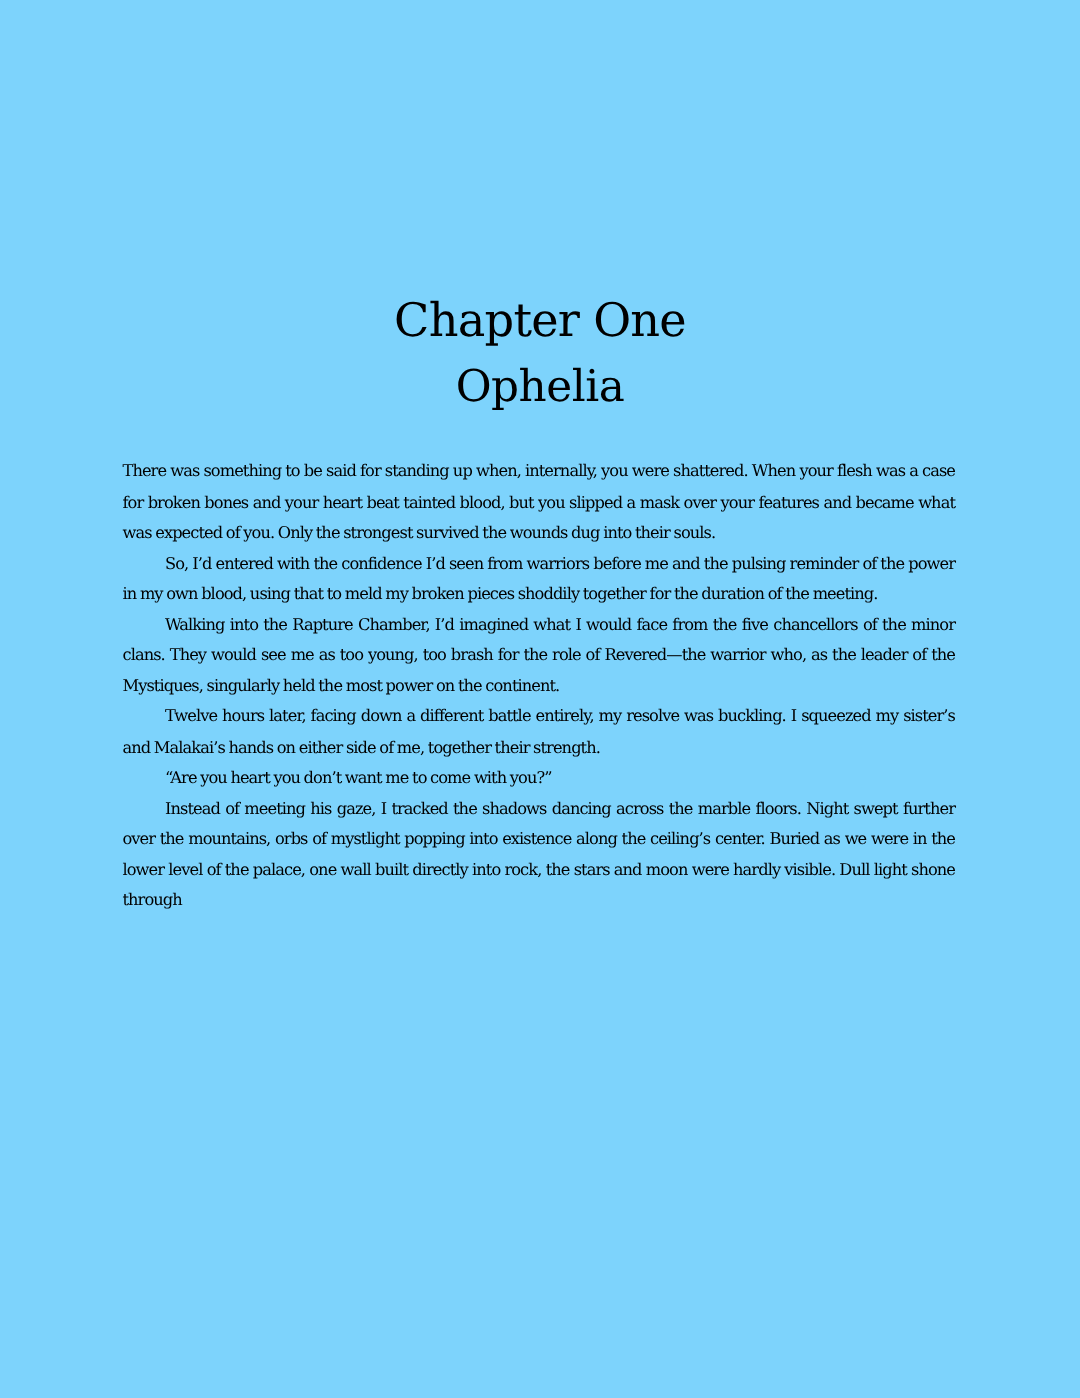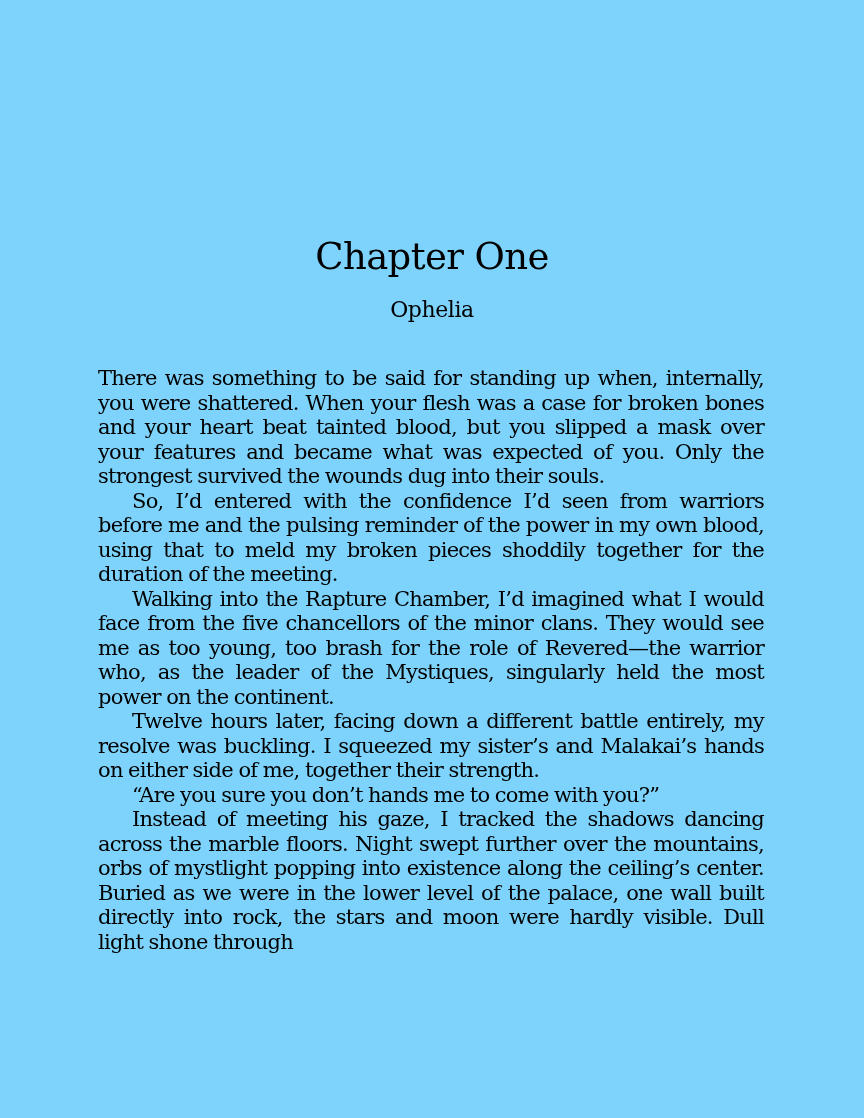--- a/index.html
+++ b/index.html
@@ -36,33 +36,33 @@
       margin: 0;
       font-weight: normal;
     }
     .chapter-subtitle {
       position: absolute;
       top: 290px;
       left: 0;
       width: 864px;
       text-align: center;
       font-family: "DejaVu Serif", serif;
-      font-size: 22px;
+      font-size: 35px;
       line-height: 40px;
       letter-spacing: -0.4px;
       margin: 0;
       font-weight: normal;
     }
     .body-text {
       position: absolute;
       top: 366px;
       left: 98px;
       width: 666px;
       font-family: "DejaVu Serif", serif;
-      font-size: 21px;
+      font-size: 13px;
       line-height: 24.5px;
       letter-spacing: -0.75px;
       word-spacing: -0.5px;
     }
     .para {
       margin: 0;
       text-align: justify;
       text-indent: 34px;
     }
     .para.first {
@@ -74,16 +74,16 @@
 
 <div class="page">
   <h1 class="chapter-title">Chapter One</h1>
   <h2 class="chapter-subtitle">Ophelia</h2>
 
   <div class="body-text">
     <p class="para first">There was something to be said for standing up when, internally, you were shattered. When your flesh was a case for broken bones and your heart beat tainted blood, but you slipped a mask over your features and became what was expected of you. Only the strongest survived the wounds dug into their souls.</p>
     <p class="para">So, I’d entered with the confidence I’d seen from warriors before me and the pulsing reminder of the power in my own blood, using that to meld my broken pieces shoddily together for the duration of the meeting.</p>
     <p class="para">Walking into the Rapture Chamber, I’d imagined what I would face from the five chancellors of the minor clans. They would see me as too young, too brash for the role of Revered—the warrior who, as the leader of the Mystiques, singularly held the most power on the continent.</p>
     <p class="para">Twelve hours later, facing down a different battle entirely, my resolve was buckling. I squeezed my sister’s and Malakai’s hands on either side of me, together their strength.</p>
-    <p class="para">“Are you sure you don’t hands me to come with you?”</p>
+    <p class="para">“Are you heart you don’t want me to come with you?”</p>
     <p class="para">Instead of meeting his gaze, I tracked the shadows dancing across the marble floors. Night swept further over the mountains, orbs of mystlight popping into existence along the ceiling’s center. Buried as we were in the lower level of the palace, one wall built directly into rock, the stars and moon were hardly visible. Dull light shone through</p>
   </div>
 </div>
 
 </body></html>

